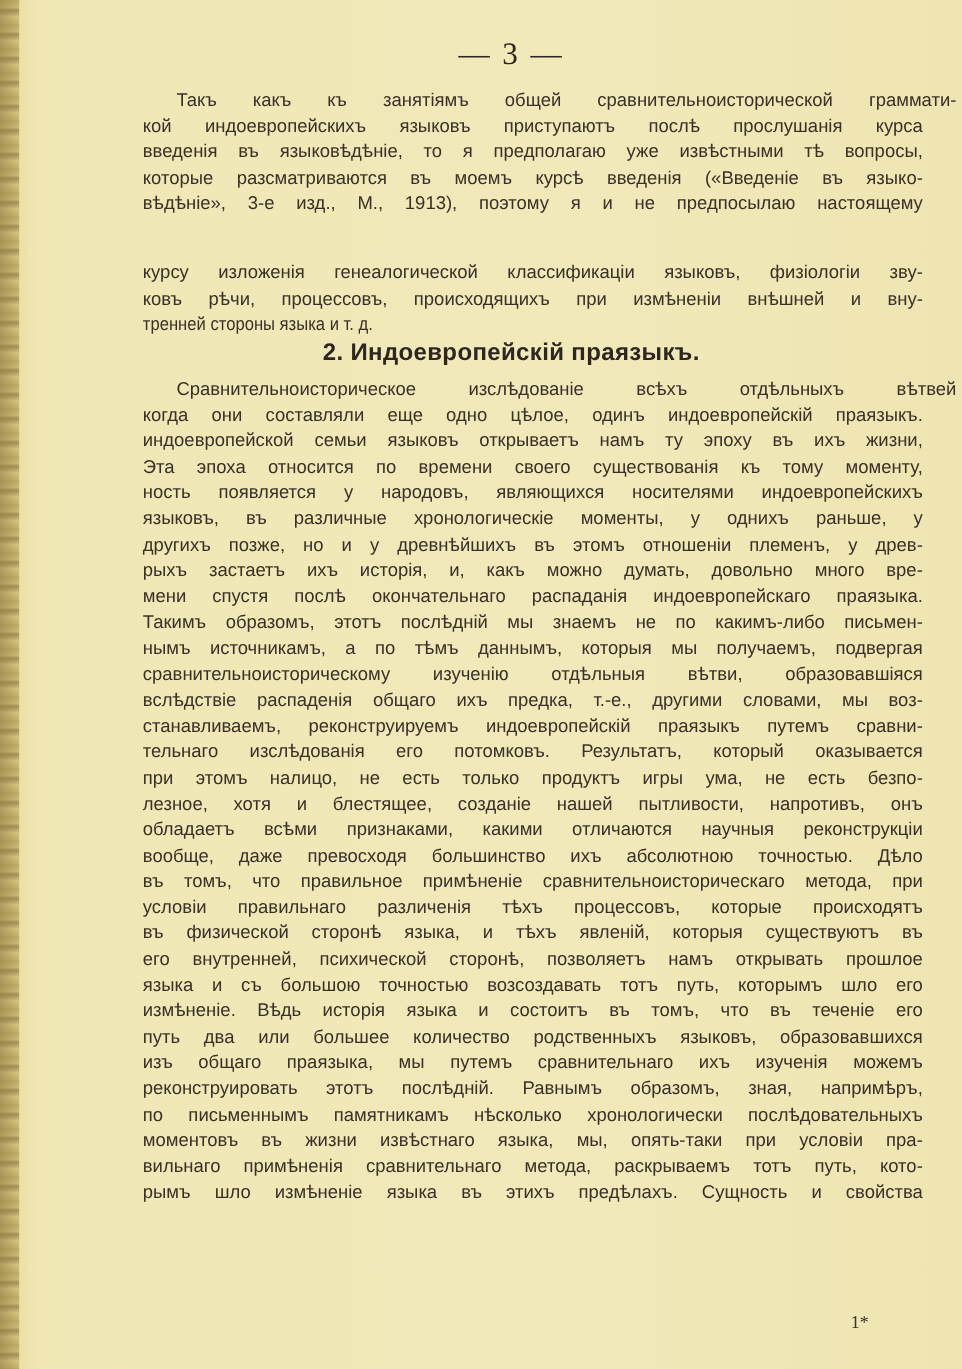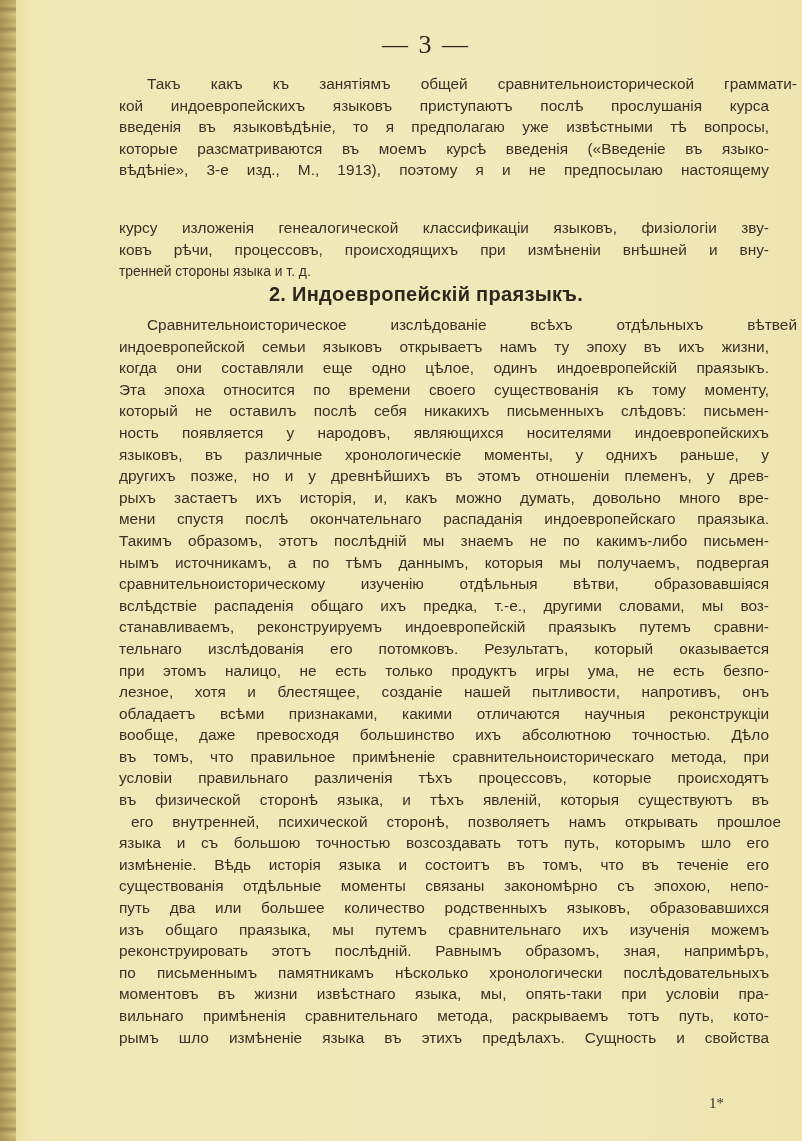--- a/index.html
+++ b/index.html
@@ -70,46 +70,44 @@
     <span class="line" style="display: block; width: 650px;">вѣдѣніе», 3-е изд., М., 1913), поэтому я и не предпосылаю настоящему</span>
     <span class="line" style="display: block; width: 650px; margin-top: 36px;">курсу изложенія генеалогической классификаціи языковъ, физіологіи зву-</span>
     <span class="line" style="display: block; width: 650px;">ковъ рѣчи, процессовъ, происходящихъ при измѣненіи внѣшней и вну-</span>
     <span class="line last" style="display: block; transform: scaleX(0.9);">тренней стороны языка и т. д.</span>
   </div>
 
   <div class="heading">2. Индоевропейскій праязыкъ.</div>
 
   <div class="text-block para2">
     <span class="line indent" style="display: block; width: 650px;">Сравнительноисторическое изслѣдованіе всѣхъ отдѣльныхъ вѣтвей</span>
+    <span class="line" style="display: block; width: 650px;">когда они составляли еще одно цѣлое, одинъ индоевропейскій праязыкъ.</span>
     <span class="line" style="display: block; width: 650px;">индоевропейской семьи языковъ открываетъ намъ ту эпоху въ ихъ жизни,</span>
-    <span class="line" style="display: block; width: 650px;">когда они составляли еще одно цѣлое, одинъ индоевропейскій праязыкъ.</span>
     <span class="line" style="display: block; width: 650px;">Эта эпоха относится по времени своего существованія къ тому моменту,</span>
-    <span class="line" style="display: block; width: 650px;">который не оставилъ послѣ себя никакихъ письменныхъ слѣдовъ: письмен-</span>
     <span class="line" style="display: block; width: 650px;">ность появляется у народовъ, являющихся носителями индоевропейскихъ</span>
     <span class="line" style="display: block; width: 650px;">языковъ, въ различные хронологическіе моменты, у однихъ раньше, у</span>
     <span class="line" style="display: block; width: 650px;">другихъ позже, но и у древнѣйшихъ въ этомъ отношеніи племенъ, у древ-</span>
     <span class="line" style="display: block; width: 650px;">рыхъ застаетъ ихъ исторія, и, какъ можно думать, довольно много вре-</span>
     <span class="line" style="display: block; width: 650px;">мени спустя послѣ окончательнаго распаданія индоевропейскаго праязыка.</span>
     <span class="line" style="display: block; width: 650px;">Такимъ образомъ, этотъ послѣдній мы знаемъ не по какимъ-либо письмен-</span>
     <span class="line" style="display: block; width: 650px;">нымъ источникамъ, а по тѣмъ даннымъ, которыя мы получаемъ, подвергая</span>
     <span class="line" style="display: block; width: 650px;">сравнительноисторическому изученію отдѣльныя вѣтви, образовавшіяся</span>
     <span class="line" style="display: block; width: 650px;">вслѣдствіе распаденія общаго ихъ предка, т.-е., другими словами, мы воз-</span>
     <span class="line" style="display: block; width: 650px;">станавливаемъ, реконструируемъ индоевропейскій праязыкъ путемъ сравни-</span>
     <span class="line" style="display: block; width: 650px;">тельнаго изслѣдованія его потомковъ. Результатъ, который оказывается</span>
     <span class="line" style="display: block; width: 650px;">при этомъ налицо, не есть только продуктъ игры ума, не есть безпо-</span>
     <span class="line" style="display: block; width: 650px;">лезное, хотя и блестящее, созданіе нашей пытливости, напротивъ, онъ</span>
     <span class="line" style="display: block; width: 650px;">обладаетъ всѣми признаками, какими отличаются научныя реконструкціи</span>
     <span class="line" style="display: block; width: 650px;">вообще, даже превосходя большинство ихъ абсолютною точностью. Дѣло</span>
     <span class="line" style="display: block; width: 650px;">въ томъ, что правильное примѣненіе сравнительноисторическаго метода, при</span>
     <span class="line" style="display: block; width: 650px;">условіи правильнаго различенія тѣхъ процессовъ, которые происходятъ</span>
     <span class="line" style="display: block; width: 650px;">въ физической сторонѣ языка, и тѣхъ явленій, которыя существуютъ въ</span>
-    <span class="line" style="display: block; width: 650px; margin-left: 12px;">его внутренней, психической сторонѣ, позволяетъ намъ открывать прошлое</span>
+    <span class="line" style="display: block; width: 650px;">его внутренней, психической сторонѣ, позволяетъ намъ открывать прошлое</span>
     <span class="line" style="display: block; width: 650px;">языка и съ большою точностью возсоздавать тотъ путь, которымъ шло его</span>
     <span class="line" style="display: block; width: 650px;">измѣненіе. Вѣдь исторія языка и состоитъ въ томъ, что въ теченіе его</span>
-    <span class="line" style="display: block; width: 650px;">существованія отдѣльные моменты связаны закономѣрно съ эпохою, непо-</span>
     <span class="line" style="display: block; width: 650px;">путь два или большее количество родственныхъ языковъ, образовавшихся</span>
     <span class="line" style="display: block; width: 650px;">изъ общаго праязыка, мы путемъ сравнительнаго ихъ изученія можемъ</span>
     <span class="line" style="display: block; width: 650px;">реконструировать этотъ послѣдній. Равнымъ образомъ, зная, напримѣръ,</span>
     <span class="line" style="display: block; width: 650px;">по письменнымъ памятникамъ нѣсколько хронологически послѣдовательныхъ</span>
     <span class="line" style="display: block; width: 650px;">моментовъ въ жизни извѣстнаго языка, мы, опять-таки при условіи пра-</span>
     <span class="line" style="display: block; width: 650px;">вильнаго примѣненія сравнительнаго метода, раскрываемъ тотъ путь, кото-</span>
     <span class="line" style="display: block; width: 650px;">рымъ шло измѣненіе языка въ этихъ предѣлахъ. Сущность и свойства</span>
   </div>
 
   <div class="signature">1*</div>

